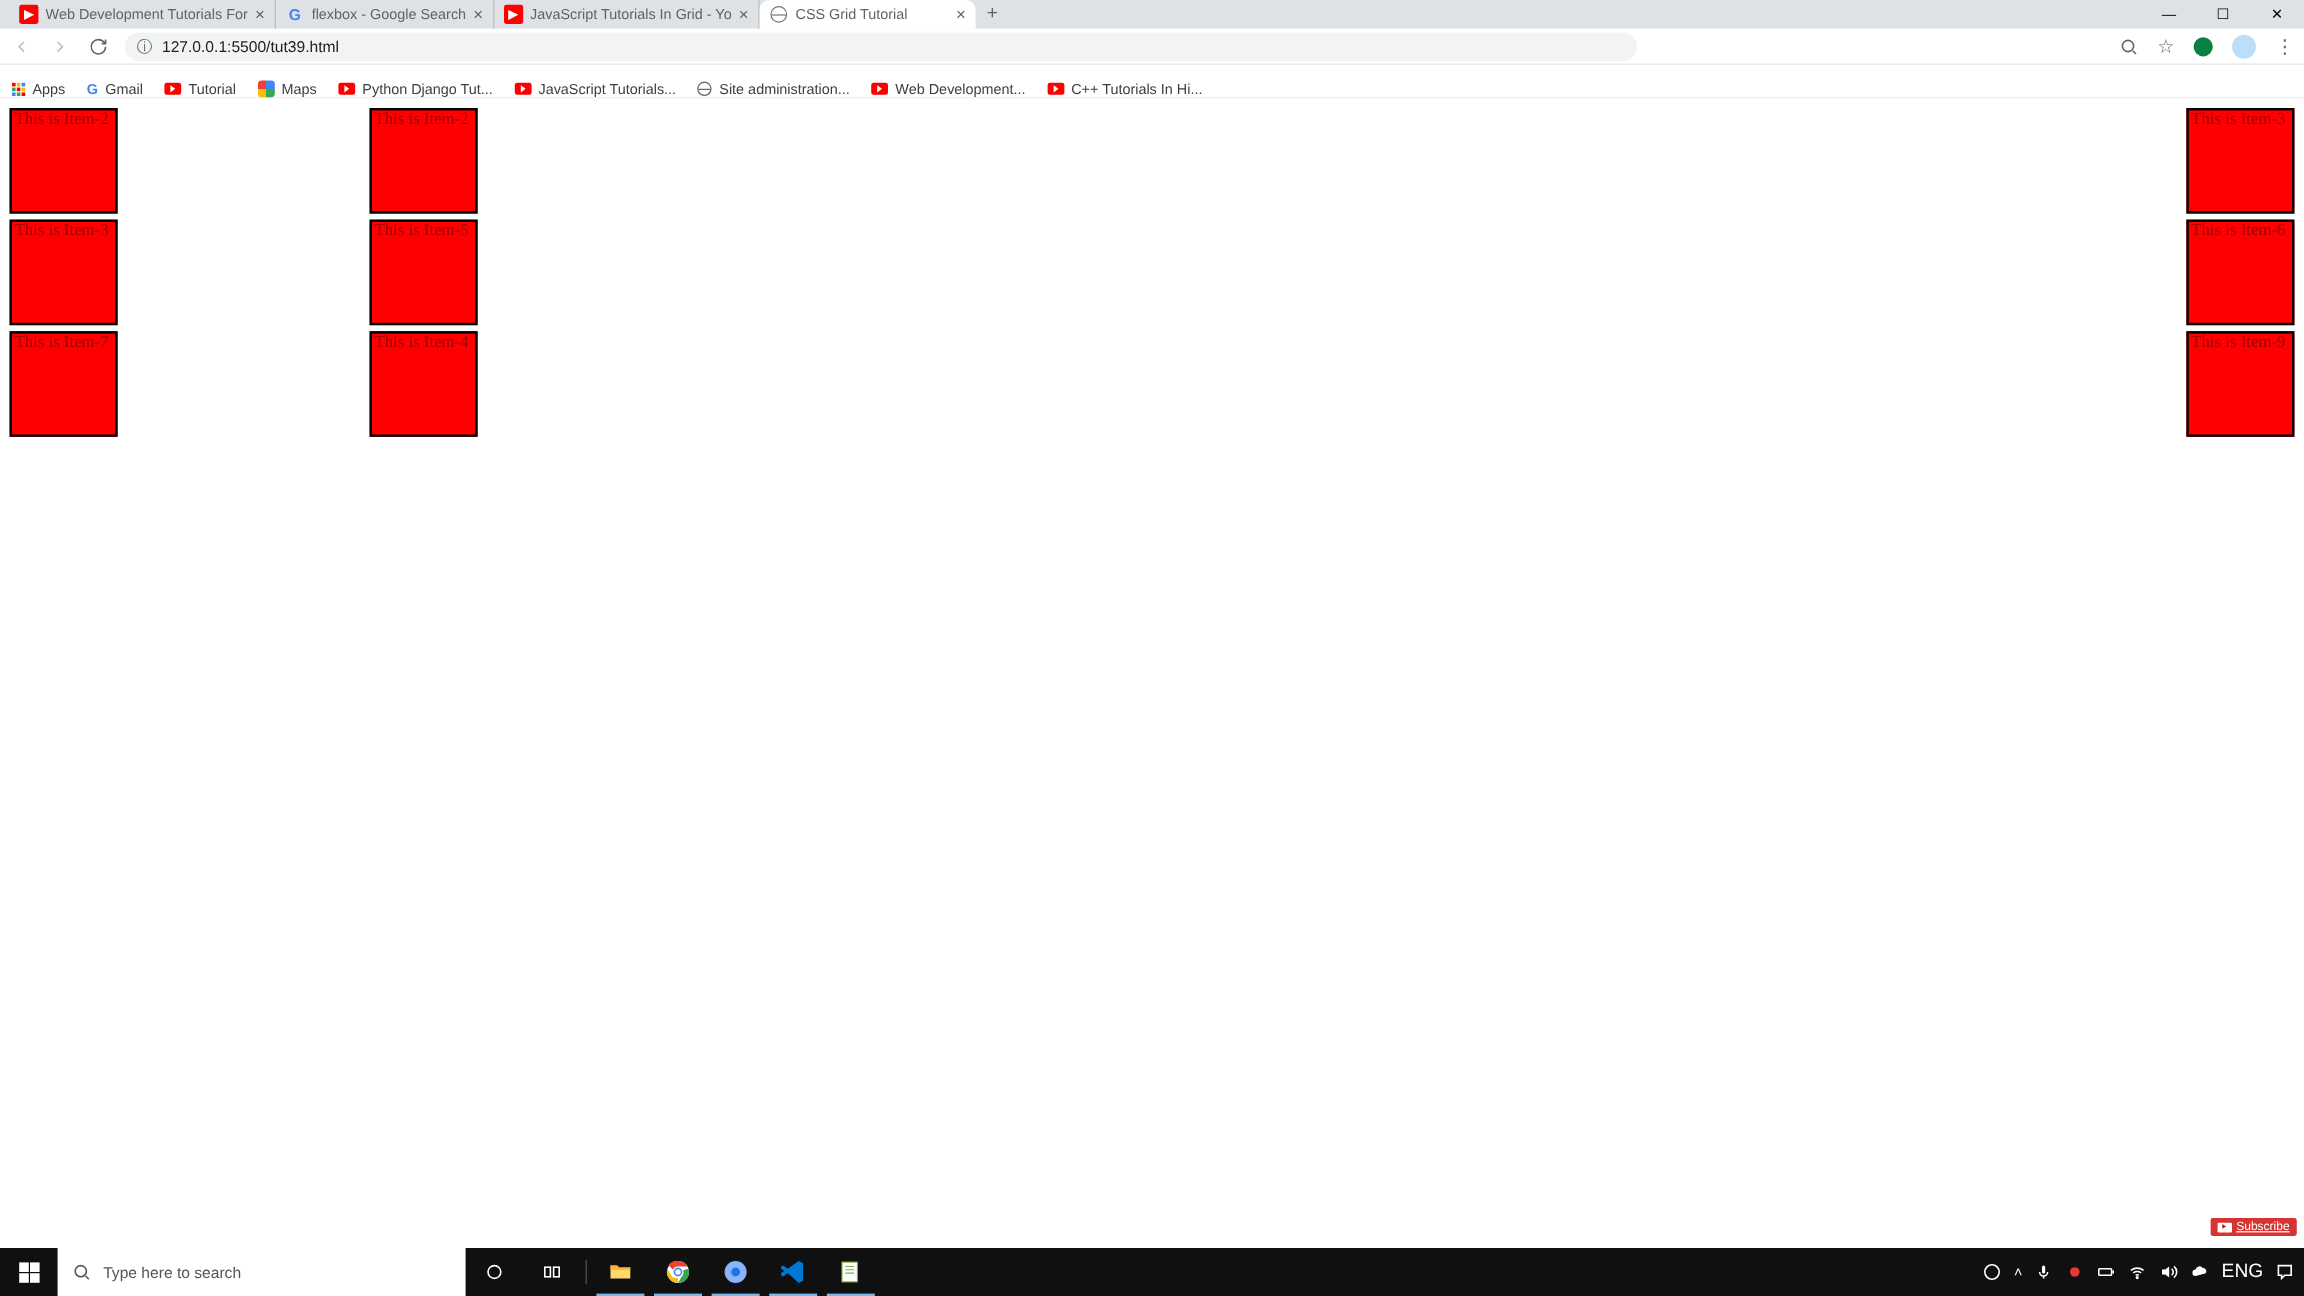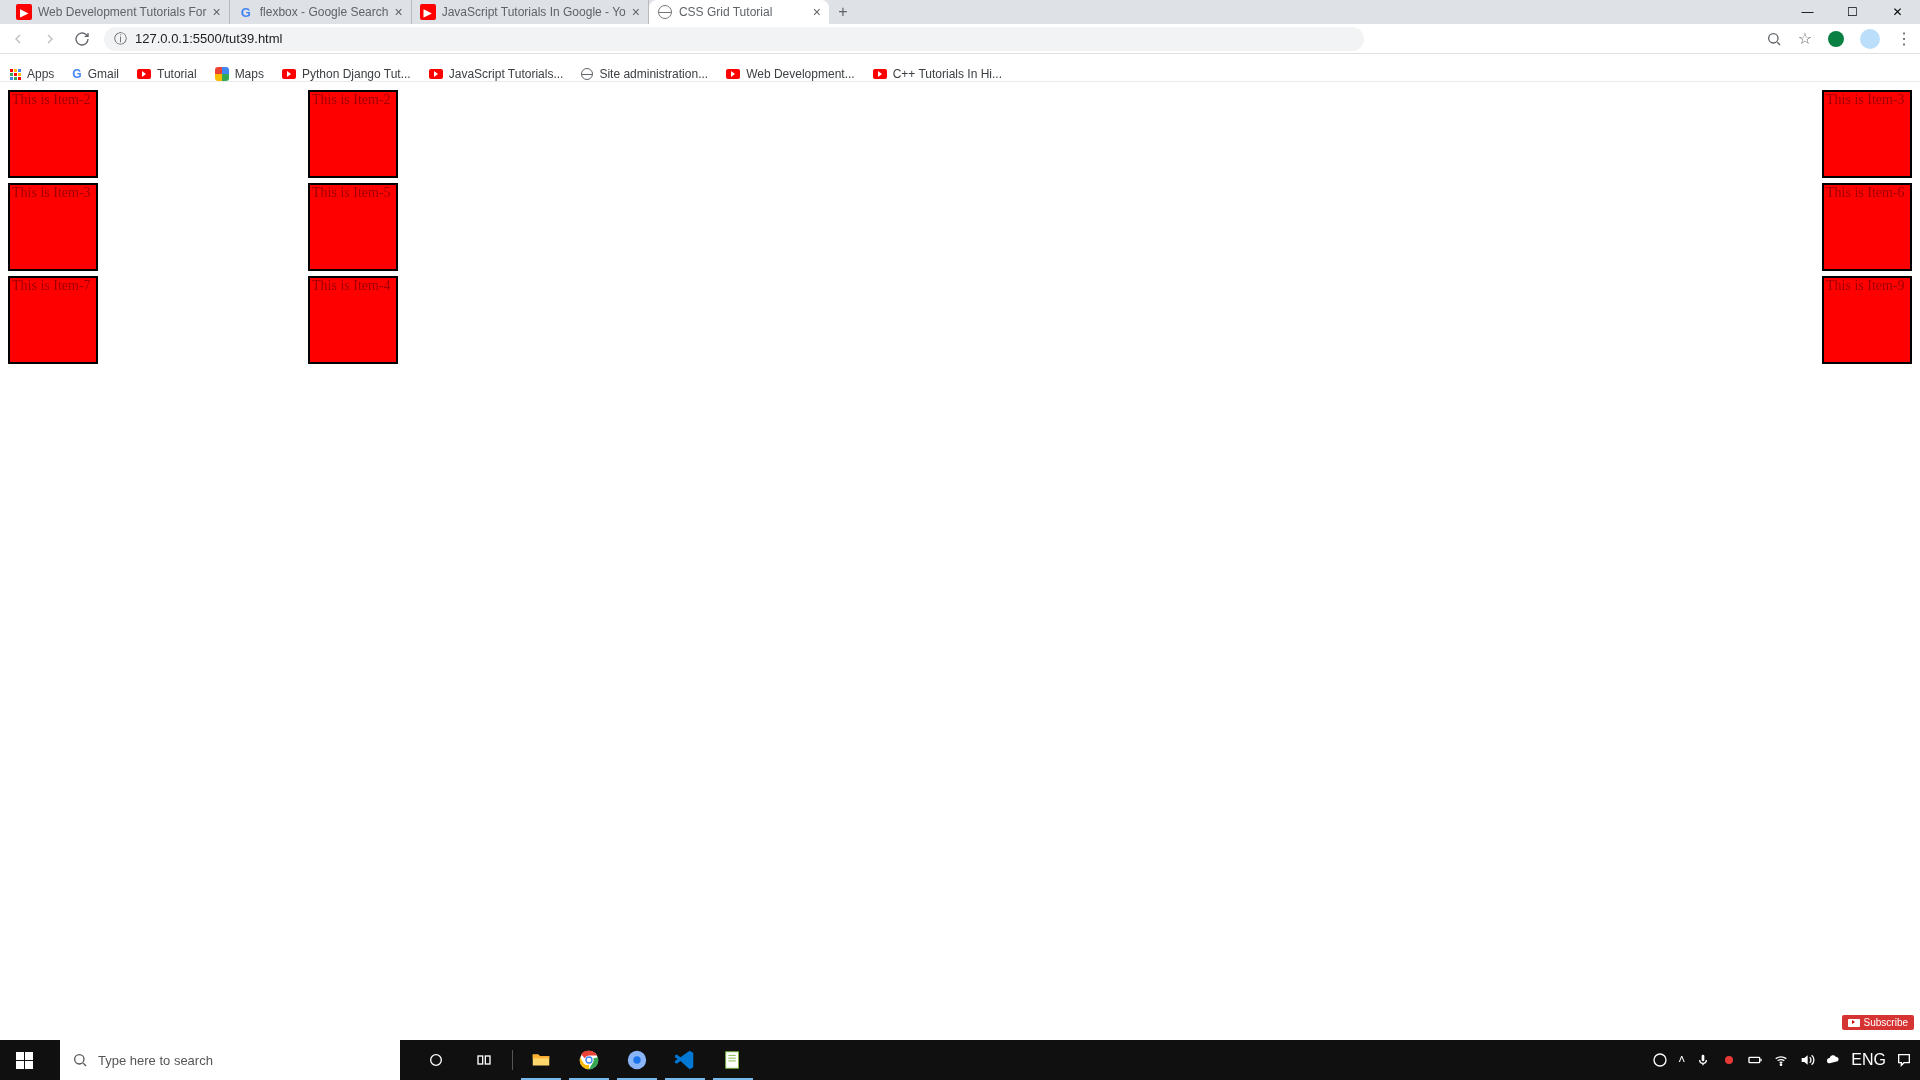--- a/index.html
+++ b/index.html
@@ -48,37 +48,37 @@
     
     
     .page-content { flex: 1; background: #fff; position: relative; }
     .grid-container { position: absolute; left: 8px; right: 8px; top: 8px; display: grid; grid-template-columns: 300px 1200px auto; column-gap: 0; row-gap: 5px; }
     .grid-item { width: 90px; height: 88px; background: red; border: 2px solid #000; font-family: "Times New Roman", serif; font-size: 14px; color: #a00000; padding: 0 2px; line-height: 1.1; }
     .col1 { justify-self: start; }
     .col2 { justify-self: start; }
     .col3 { justify-self: end; }
     
     
-    .taskbar { height: 40px; background: #101010; display: flex; align-items: center; color: #fff; font-size: 13px; gap: 12px; }
+    .taskbar { height: 40px; background: #101010; display: flex; align-items: center; color: #fff; font-size: 13px; }
     .start-btn { width: 48px; height: 100%; display: flex; align-items: center; justify-content: center; cursor: pointer; }
     .win-logo { display: grid; grid-template-columns: 8px 8px; grid-template-rows: 8px 8px; gap: 1px; }
     .win-logo span { background: #fff; }
     .search-box { width: 340px; height: 100%; background: #fff; color: #555; display: flex; align-items: center; padding: 0 12px; gap: 10px; }
     .search-box svg { color: #555; }
     .task-icons { display: flex; align-items: center; height: 100%; }
     .task-icons .ti { width: 48px; height: 100%; display: flex; align-items: center; justify-content: center; cursor: pointer; }
     .task-sep { width: 1px; height: 20px; background: #555; margin: 0 4px; }
     .app-btn { width: 48px; height: 100%; display: flex; align-items: center; justify-content: center; cursor: pointer; position: relative; }
     .app-btn.active::after { content:""; position:absolute; bottom:0; left:4px; right:4px; height:2px; background:#76b9ed; }
     .tray { margin-left: auto; display: flex; align-items: center; height: 100%; gap: 10px; padding: 0 8px; font-size: 12px; }
     .tray span { cursor: pointer; display:inline-flex; align-items:center; }
     .tray .lang { font-size: 16px; }
     
     
-    .subscribe-overlay { position: fixed; right: 6px; bottom: 40px; transform: translateY(-10px); background: #cc0000cc; color:#fff; font-size:10px; padding:2px 6px; border-radius:2px; display:flex; align-items:center; gap:4px; }
+    .subscribe-overlay { position: fixed; right: 6px; bottom: 40px; transform: translateY(-10px); background: #cc0000cc; color:#fff; font-size:10px; padding:2px 6px; border-radius:2px; display:flex; align-items:center; gap:4px;text-decoration:underline; }
     .subscribe-overlay .yt-mini { width:12px; height:8px; background:#fff; border-radius:1px; position:relative; }
     .subscribe-overlay .yt-mini::after{content:"";position:absolute;left:4px;top:1px;border-left:3px solid #cc0000;border-top:2px solid transparent;border-bottom:2px solid transparent;}
     
     
     svg.ic { width: 16px; height: 16px; }
     svg.ic-lg { width: 22px; height: 22px; }
   </style>
 </head>
 <body>
 
@@ -90,21 +90,21 @@
       <span class="tab-title">Web Development Tutorials For</span>
       <span class="tab-close">×</span>
     </div>
     <div class="tab">
       <span class="tab-favicon favicon-g">G</span>
       <span class="tab-title">flexbox - Google Search</span>
       <span class="tab-close">×</span>
     </div>
     <div class="tab">
       <span class="tab-favicon favicon-yt">▶</span>
-      <span class="tab-title">JavaScript Tutorials In Google - Yo</span>
+      <span class="tab-title">JavaScript Tutorials In Grid - Yo</span>
       <span class="tab-close">×</span>
     </div>
     <div class="tab active">
       <span class="tab-favicon">
           <span class="favicon-globe"></span>
         </span>
       <span class="tab-title">CSS Grid Tutorial</span>
       <span class="tab-close">×</span>
     </div>
     <div class="new-tab-btn">+</div>

